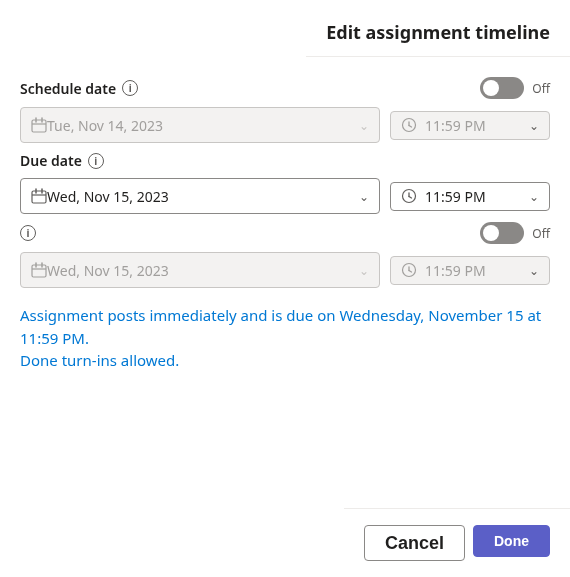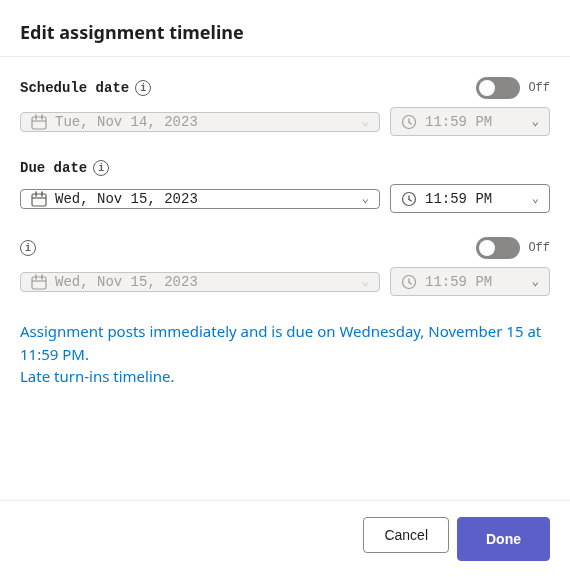--- a/index.html
+++ b/index.html
@@ -11,41 +11,41 @@
       color: #201f1e;
     }
 
     .dialog {
       width: 570px;
       min-height: 577px;
       background: #fff;
       display: flex;
       flex-direction: column;
       padding: 0;
+      align-items: flex-end;
     }
 
     .dialog-header {
       padding: 20px 20px 12px 20px;
       border-bottom: 1px solid #edebe9;
     }
 
     .dialog-title {
       font-size: 18px;
       font-weight: 700;
       color: #201f1e;
     }
 
     .dialog-body {
       padding: 20px 20px 0 20px;
       flex: 1;
     }
 
     .field-group {
-      margin-bottom: 24px;
-      font-family: Liberation Mono, monospace;
+      margin-bottom: 8px;
     }
 
     .field-label-row {
       display: flex;
       align-items: center;
       justify-content: space-between;
       margin-bottom: 8px;
     }
 
     .field-label {
@@ -114,28 +114,27 @@
 
     .input-row {
       display: flex;
       align-items: center;
       gap: 10px;
     }
 
     .date-input {
       display: flex;
       align-items: center;
-      gap: 8px;
       border: 1px solid #8a8886;
       border-radius: 4px;
       padding: 6px 10px;
       flex: 1;
       background: #fff;
       cursor: pointer;
-      height: 20px;
+      height: 36px;
     }
 
     .date-input.disabled {
       background: #f3f2f1;
       border-color: #c8c6c4;
       cursor: default;
     }
 
     .date-input .date-text {
       flex: 1;
@@ -201,40 +200,40 @@
       display: flex;
       justify-content: flex-end;
       gap: 8px;
       padding: 16px 20px;
       border-top: 1px solid #edebe9;
       margin-top: auto;
     }
 
     .btn-cancel {
       padding: 6px 20px;
-      font-size: 14px;
-      font-weight: 400;
+      font-size: 18px;
+      font-weight: 700;
       color: #201f1e;
       background: #fff;
       border: 1px solid #8a8886;
       border-radius: 4px;
       cursor: pointer;
       height: 36px;
     }
 
     .btn-done {
-      padding: 6px 28px;
+      padding: 6px 20px;
       font-size: 14px;
       font-weight: 600;
       color: #fff;
       background: #5b5fc7;
       border: 1px solid #5b5fc7;
       border-radius: 4px;
       cursor: pointer;
-      height: 44px;
+      height: 32px;
     }
   </style>
 </head>
 <body>
 
 <div class="dialog">
 
   <div class="dialog-header">
     <h2 class="dialog-title">Edit assignment timeline</h2>
   </div>
@@ -337,21 +336,21 @@
             <line x1="8" y1="8.5" x2="10.5" y2="10" stroke="#a19f9d" stroke-width="1.3" stroke-linecap="round"></line>
           </svg>
           <span class="time-text">11:59 PM</span>
           <span class="chevron-icon">⌄</span>
         </div>
       </div>
     </div>
 
     <div class="status-message">
       <span>Assignment posts immediately and is due on Wednesday, November 15 at 11:59 PM.</span><br>
-      <span>Late turn-ins timeline.</span>
+      <span>Done turn-ins allowed.</span>
     </div>
 
   </div>
 
   <div style="height: 40px;"></div>
 
   <div class="dialog-footer">
     <button class="btn-cancel">Cancel</button>
     <button class="btn-done">Done</button>
   </div>

